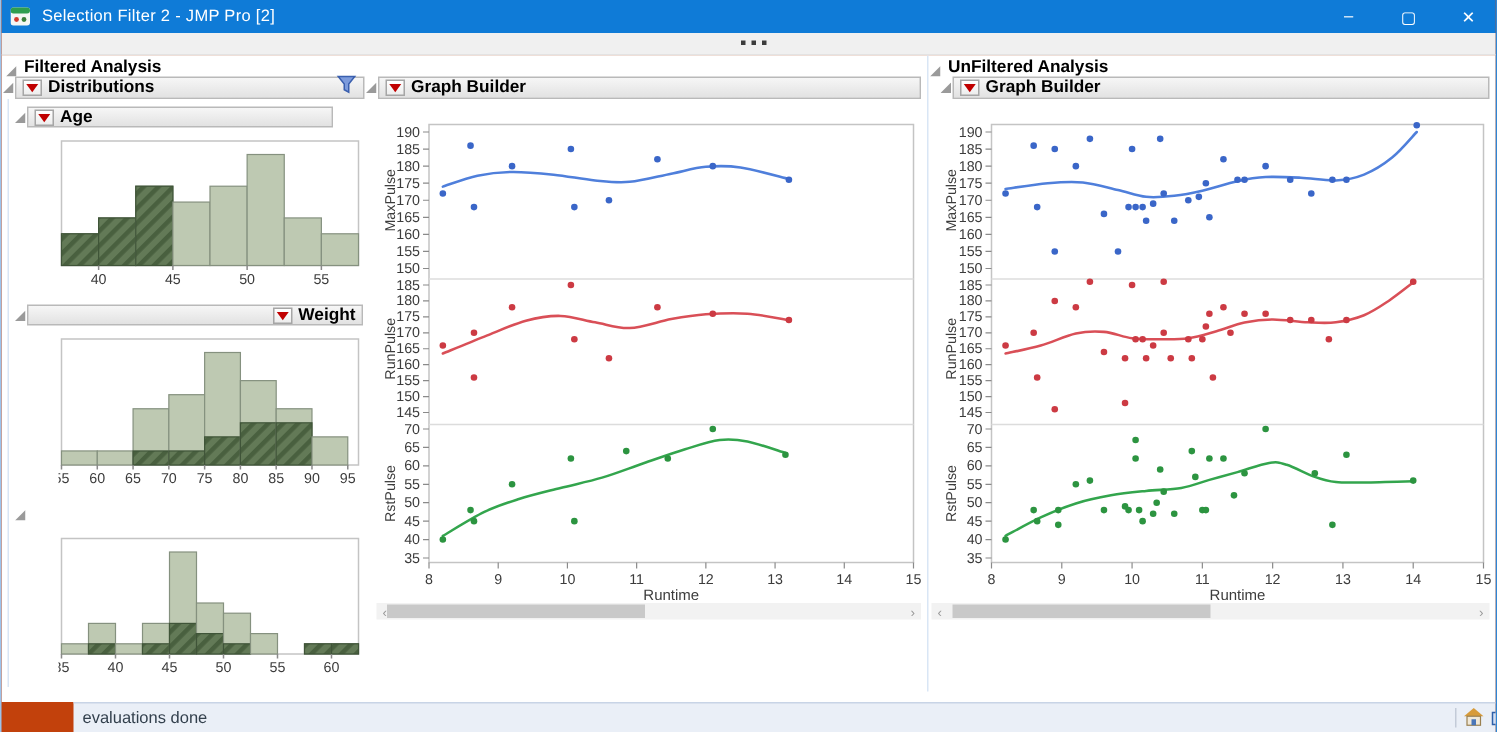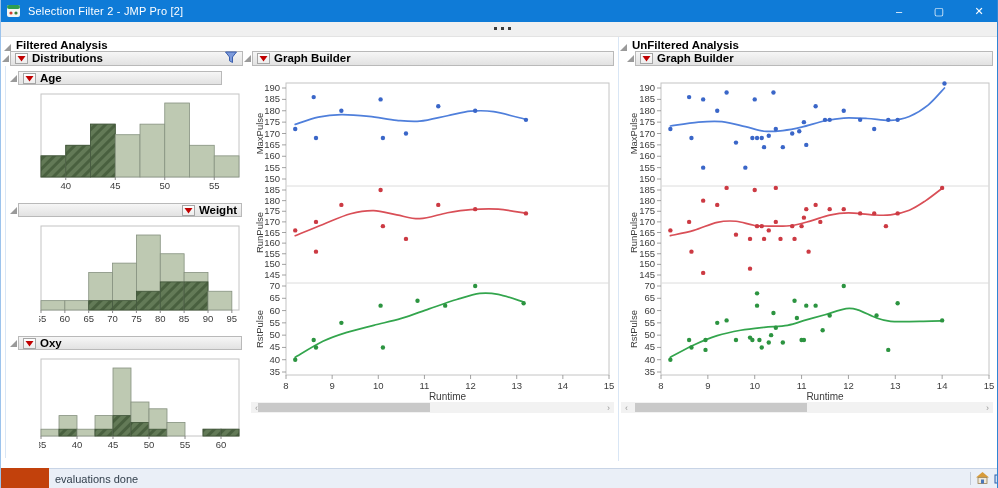--- a/index.html
+++ b/index.html
@@ -196,28 +196,20 @@
       <text x="145.13253012048193" y="100" font-size="9.5" font-family="&quot;Liberation Sans&quot;,sans-serif" fill="#3c3c3c" text-anchor="middle">85</text>
       <line x1="168.98795180722894" y1="88" x2="168.98795180722894" y2="91" stroke="#8a8a8a"></line>
       <text x="168.98795180722894" y="100" font-size="9.5" font-family="&quot;Liberation Sans&quot;,sans-serif" fill="#3c3c3c" text-anchor="middle">90</text>
       <line x1="192.8433734939759" y1="88" x2="192.8433734939759" y2="91" stroke="#8a8a8a"></line>
       <text x="192.8433734939759" y="100" font-size="9.5" font-family="&quot;Liberation Sans&quot;,sans-serif" fill="#3c3c3c" text-anchor="middle">95</text>
     </svg>
 
   <svg class="disc" style="left:9px; top:340px;">
       <polygon points="7,0 7,7 0,7" fill="#9a9a9a"></polygon>
     </svg>
-  <div class="oheader" style="left:17px; top:336px; width:224px; height:14px;">
-    <span class="redtri">
-      <svg width="9" height="7">
-          <polygon points="0.5,1 8.5,1 4.5,6.5" fill="#c00000"></polygon>
-        </svg>
-    </span>
-    <span class="htitle">Oxy</span>
-  </div>
   <svg class="chart" id="oxy_histogram" style="left:38px; top:355px;" width="204" height="100">
       <defs>
         <pattern id="hatch2" width="7" height="7" patternUnits="userSpaceOnUse" patternTransform="rotate(45)">
           <rect width="7" height="7" fill="#637a57"></rect>
           <rect width="3" height="7" fill="#49603f"></rect>
         </pattern>
       </defs>
       <rect x="2" y="4" width="198" height="77" fill="#fff" stroke="#c4c4c4"></rect>
       <rect x="2" y="74.2" width="18" height="6.8" fill="#bec9b2" stroke="#85917f" stroke-width="0.8"></rect>
       <rect x="20" y="60.6" width="18" height="20.4" fill="#bec9b2" stroke="#85917f" stroke-width="0.8"></rect>

